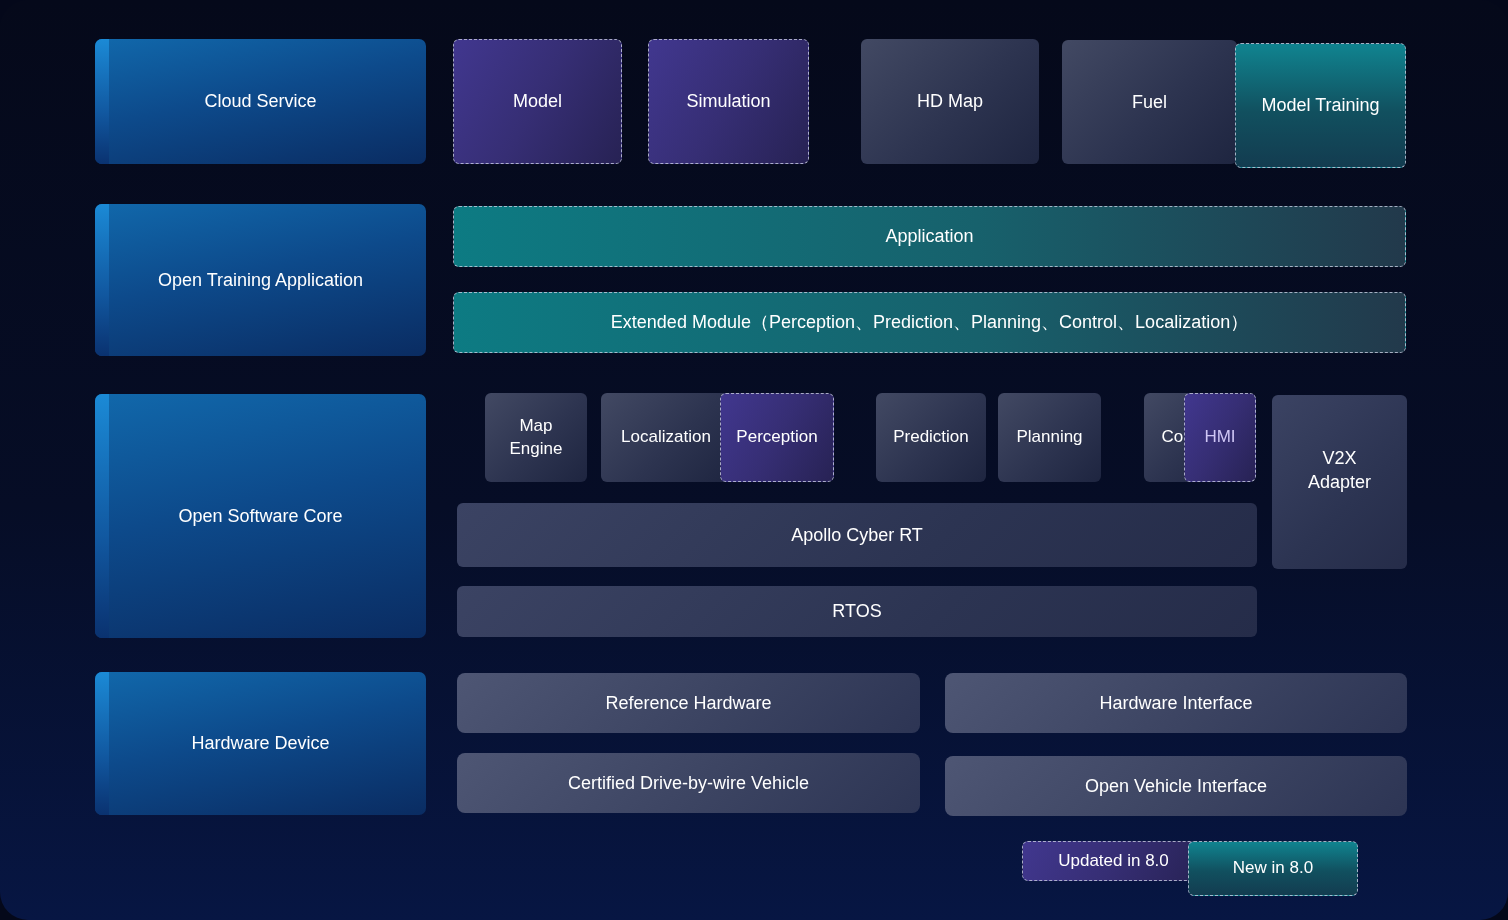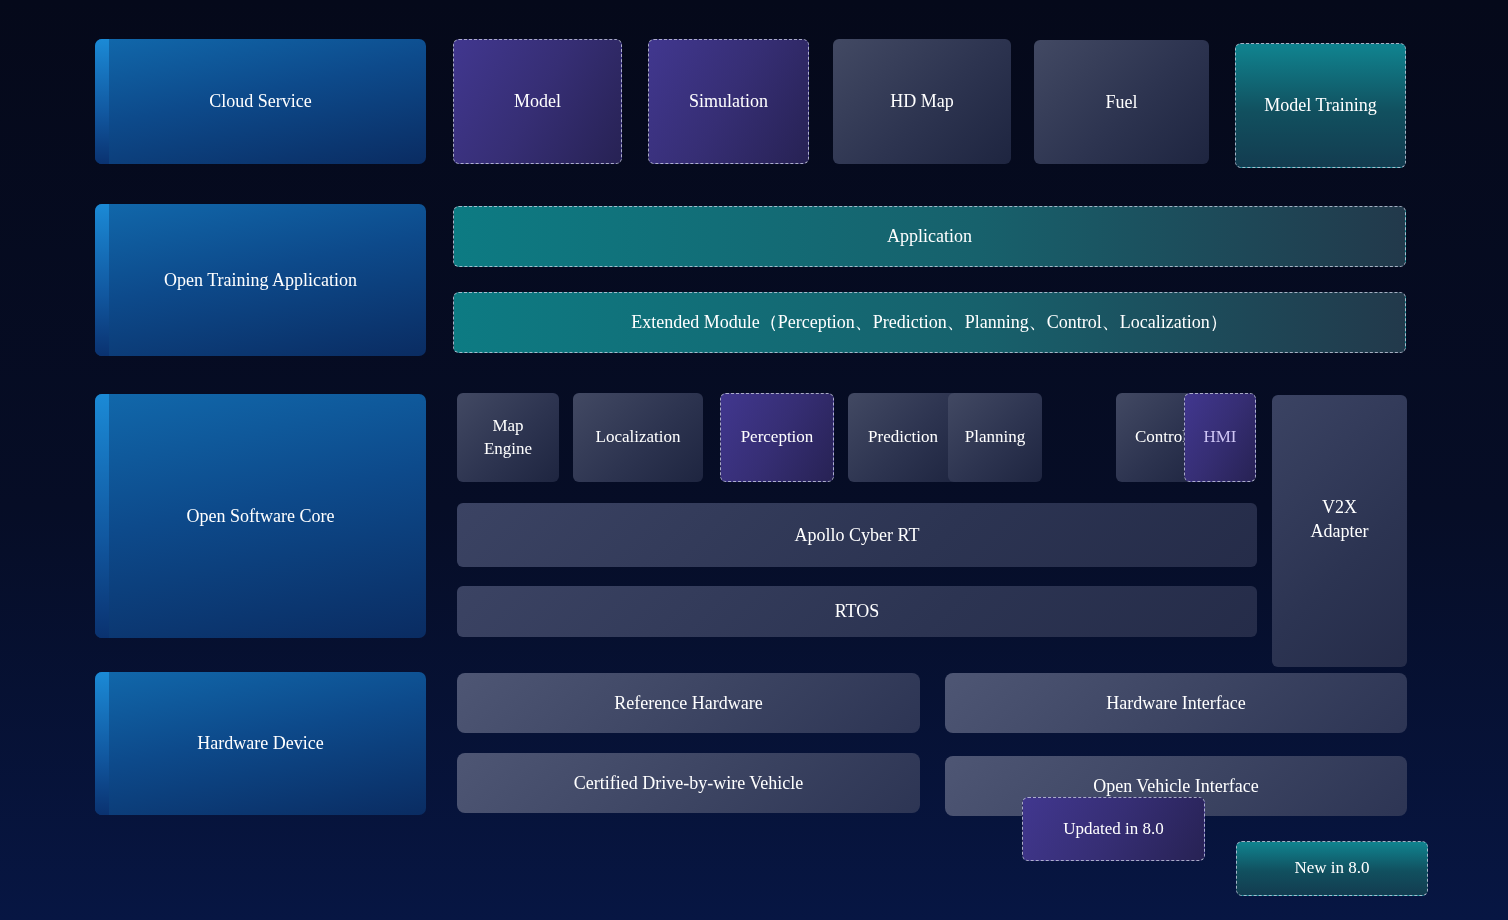--- a/index.html
+++ b/index.html
@@ -1,23 +1,24 @@
 <!DOCTYPE html>
 <html><head>
 <meta charset="utf-8">
 <style>
   html,body{margin:0;padding:0;background:#04081a;}
   .canvas{
     position:relative;
     width:1508px;height:920px;
     margin:0 auto;
     background:linear-gradient(180deg,#05091a 0%,#060d26 55%,#071643 100%);
-    font-family:Liberation Serif, serif;
+    font-family:Liberation Sans, sans-serif;
     color:#ffffff;
     overflow:hidden;
+    border-radius:28px;
   }
   .box{
     position:absolute;
     display:flex;align-items:center;justify-content:center;
     text-align:center;
     border-radius:6px;
     font-size:18px;
     line-height:1.35;
     box-sizing:border-box;
   }
@@ -39,20 +40,21 @@
   
   .tealv{
     background:linear-gradient(180deg,#108490 0%,#11505f 55%,#133c50 100%);
   }
   .tealh{
     background:linear-gradient(90deg,#0d7b83 0%,#17616c 55%,#22394b 100%);
   }
   
   .slate{
     background:linear-gradient(135deg,#424963 0%,#2d3450 55%,#1e2540 100%);
+    margin-left:28px;
   }
   .slate2{
     background:linear-gradient(135deg,#3b4363 0%,#2c3452 60%,#252c49 100%);
   }
   
   .hwslate{
     background:linear-gradient(135deg,#4e5674 0%,#3c4462 55%,#2d3554 100%);
     border-radius:8px;
     text-align:right;
   }
@@ -117,41 +119,41 @@
   </div>
 
   <div class="box purple dashed small" style="left:720px;top:393px;width:114px;height:89px">
     <span>Perception</span>
   </div>
 
   <div class="box slate small" style="left:848px;top:393px;width:110px;height:89px">
     <span>Prediction</span>
   </div>
 
-  <div class="box slate small" style="left:948px;top:393px;width:94px;height:89px">
+  <div class="box slate small" style="left:970px;top:393px;width:103px;height:89px">
     <span>Planning</span>
   </div>
 
   <div class="box slate small" style="left:1116px;top:393px;width:90px;height:89px">
     <span>Control</span>
   </div>
 
   <div class="box purple dashed small" style="left:1184px;top:393px;width:72px;height:89px">
     <span class="hmi-text">HMI</span>
   </div>
 
   <div class="box slate2" style="left:457px;top:503px;width:800px;height:64px">
     <span>Apollo Cyber RT</span>
   </div>
 
   <div class="box slate2" style="left:457px;top:586px;width:800px;height:51px">
     <span>RTOS</span>
   </div>
 
-  <div class="box slate2" style="left:1272px;top:395px;width:135px;height:272px;padding:0 26px;align-items:center">
+  <div class="box slate2" style="left:1272px;top:395px;width:135px;height:174px;padding:0 26px;align-items:center">
     <span style="position:relative;top:-12px">V2X Adapter</span>
   </div>
 
   <div class="box blue" style="left:95px;top:672px;width:331px;height:143px">
     <div class="stripe"></div>
     <div class="lbl">Hardware Device</div>
   </div>
 
   <div class="box hwslate" style="left:457px;top:673px;width:463px;height:60px">
     <span>Reference Hardware</span>
@@ -162,21 +164,21 @@
   </div>
 
   <div class="box hwslate" style="left:457px;top:753px;width:463px;height:60px">
     <span>Certified Drive-by-wire Vehicle</span>
   </div>
 
   <div class="box hwslate" style="left:945px;top:756px;width:462px;height:60px">
     <span>Open Vehicle Interface</span>
   </div>
 
-  <div class="box purple dashed small" style="left:1022px;top:797px;width:183px;height:64px">
+  <div class="box purple dashed small" style="left:1022px;top:841px;width:183px;height:40px">
     <span>Updated in 8.0</span>
   </div>
 
-  <div class="box tealv dashed small" style="left:1236px;top:841px;width:192px;height:55px">
+  <div class="box tealv dashed small" style="left:1188px;top:841px;width:170px;height:55px">
     <span>New in 8.0</span>
   </div>
 
 </div>
 
 </body></html>

